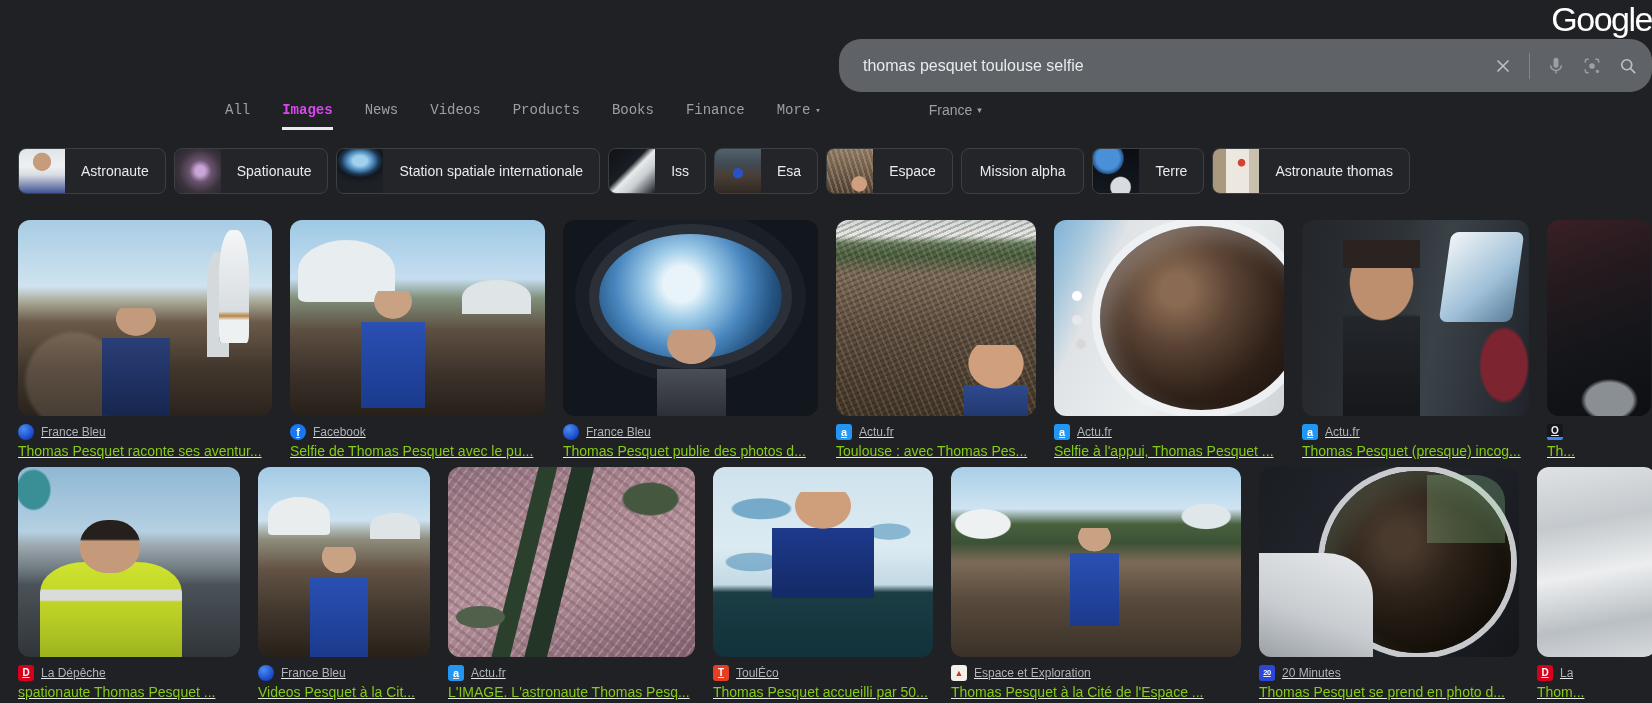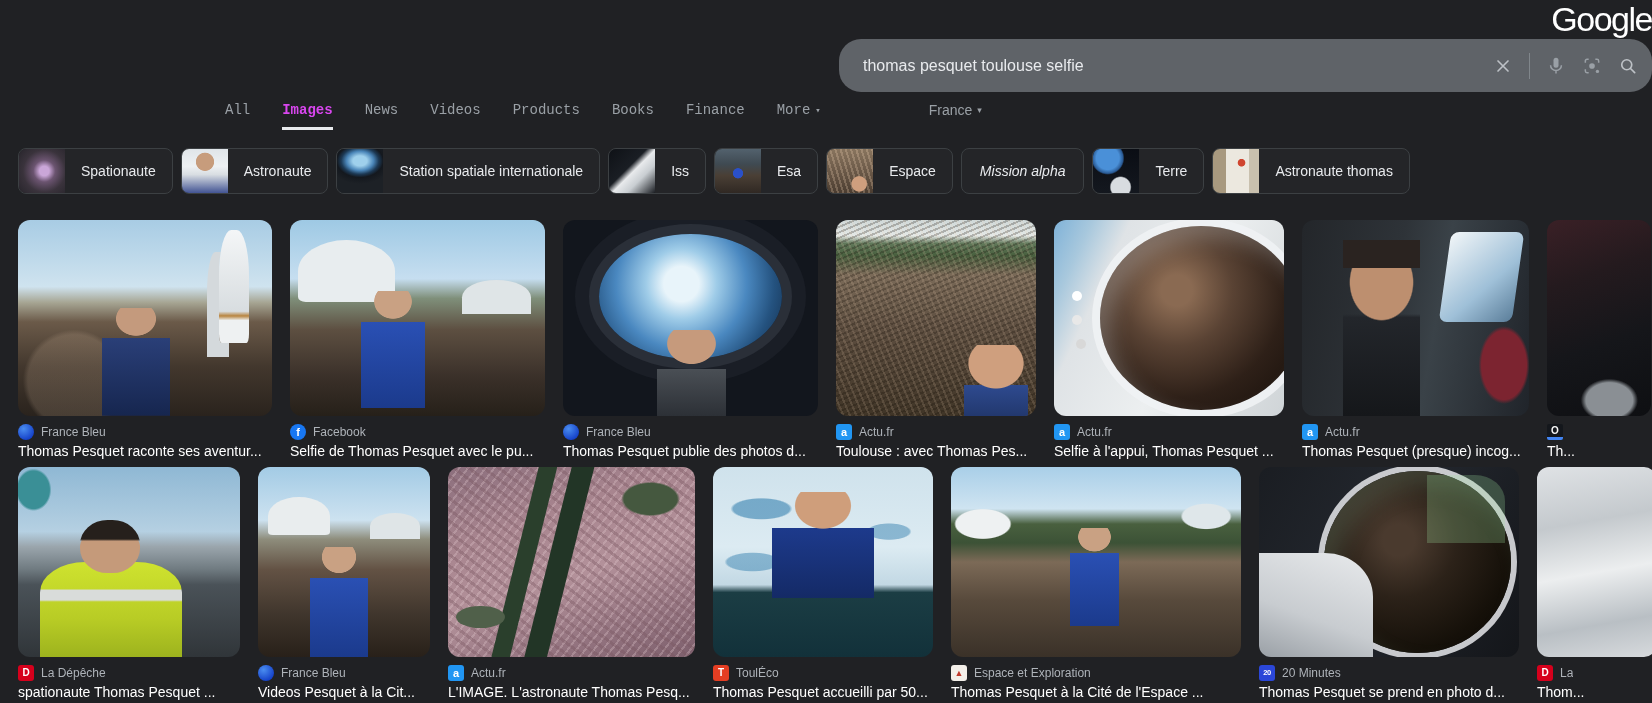--- a/index.html
+++ b/index.html
@@ -37,44 +37,44 @@
   .caret { font-size:9px; color:#9aa0a6; }
 
   
   .chips-row { display:flex; gap:8px; padding:18px 0 0 18px; }
   .chip {
     display:flex; align-items:center; height:46px; border:1px solid #3c4043;
     border-radius:8px; overflow:hidden; background:#242528; cursor:pointer; flex:none;
   }
   .chip-thumb { width:46px; height:46px; flex:none; }
   .chip-label { padding:0 16px; font-size:14px; color:#e8eaed; white-space:nowrap; }
-  .chip.no-thumb .chip-label { padding:0 18px;font-style:italic; }
+  .chip.no-thumb .chip-label { padding:0 18px; }
 
   
   .t-astronaut-portrait { background:radial-gradient(circle at 50% 30%,#c79c7c 0 22%,transparent 24%),linear-gradient(180deg,#dfe4e8 0%,#eef1f3 40%,#d8dde2 58%,#3a4c8f 100%); }
   .t-helmet-closeup { background:radial-gradient(circle at 55% 50%,#caa6d8 0 14%,#6b5470 32%,#3a333c 62%,#26242a 100%); }
   .t-cupola { background:radial-gradient(ellipse 70% 50% at 50% 28%,#9fd0ec 0 22%,#4a85b8 42%,#1d3a56 58%,#14181e 72%,#1d2126 100%); }
   .t-spacewalk { background:linear-gradient(135deg,#0e1116 0%,#1a1e24 42%,#e8eaec 52%,#c9ced2 68%,#14171c 100%); }
   .t-crowd-green { background:linear-gradient(180deg,#9fc7e0 0%,#b9d6e6 28%,#5d7a4a 44%,#6b5b49 68%,#473b2f 100%); }
   .t-crowd-dark { background:radial-gradient(circle at 50% 55%,#2a50c8 0 14%,transparent 16%),linear-gradient(180deg,#54636f 0%,#3f4a52 35%,#4a3f35 60%,#2e2722 100%); }
   .t-crowd-warm { background:radial-gradient(circle at 70% 78%,#cf9f7e 0 15%,transparent 17%),repeating-linear-gradient(73deg,rgba(240,210,180,.25) 0 2px,transparent 2px 5px),linear-gradient(180deg,#8a765f 0%,#6b5948 50%,#4a3c30 100%); }
   .t-indoor-banner { background:radial-gradient(circle at 62% 32%,#d0452f 0 8%,transparent 10%),linear-gradient(90deg,#a8997f 0 28%,#ece8df 28% 78%,#c9c0ae 78% 100%); }
   .t-earth-space { background:radial-gradient(circle at 32% 22%,#4a90d8 0 24%,#2a5a94 32%,transparent 35%),radial-gradient(circle at 60% 85%,#d8dce0 0 20%,transparent 23%),linear-gradient(180deg,#0a0d14,#14181f); }
 
   
   .results { padding:26px 0 0 18px; }
-  .row { display:flex; gap:18px; }
+  .row { display:flex; gap:18px;text-decoration:underline; }
   .row1 { margin-bottom:8px; }
   .card { flex:none; }
   .ph { height:196px; border-radius:12px; position:relative; overflow:hidden; background:#3c4043; cursor:pointer; }
   .row2 .ph { height:190px; }
   .ph::before, .ph::after { content:""; position:absolute; }
   .meta { display:flex; align-items:center; gap:7px; margin-top:8px; font-size:12px; color:#aeb3b9; cursor:pointer; }
   .src { white-space:nowrap; overflow:hidden; }
-  .title { margin-top:3px; font-size:14px; color:#ffffff; white-space:nowrap; overflow:hidden; cursor:pointer; }
+  .title { margin-top:3px; font-size:14px; color:#84cc16; white-space:nowrap; overflow:hidden; cursor:pointer; }
 
   
   .fav { width:16px; height:16px; border-radius:3px; display:flex; align-items:center; justify-content:center; font-size:10px; font-weight:700; flex:none; line-height:1; }
   .f-france-bleu { border-radius:50%; background:radial-gradient(circle at 35% 30%,#4a8df0,#1440c8 75%); }
   .f-facebook { border-radius:50%; background:#1877f2; color:#fff; font-size:11px; }
   .f-actu { background:#2196f3; color:#fff; font-size:11px; font-weight:700; }
   .f-la-depeche { background:#d6001c; color:#fff; }
   .f-touleco { background:#e53e23; color:#fff; }
   .f-espace-exploration { background:#f3efe9; color:#c0392b; font-size:9px; }
   .f-20minutes { background:#2b47d8; color:#fff; font-size:7.5px; letter-spacing:-0.5px; }
@@ -184,26 +184,26 @@
         <div class="tab">More<span class="caret">▾</span></div>
       </div>
     <div class="tab tools">
       <span>France</span>
       <span class="caret">▾</span>
     </div>
   </nav>
 
   <div class="chips-row" id="chips">
       <div class="chip">
+        <span class="chip-thumb t-astronaut-portrait"></span>
+        <span class="chip-label">Astronaute</span>
+      </div>
+      <div class="chip">
         <span class="chip-thumb t-helmet-closeup"></span>
         <span class="chip-label">Spationaute</span>
-      </div>
-      <div class="chip">
-        <span class="chip-thumb t-astronaut-portrait"></span>
-        <span class="chip-label">Astronaute</span>
       </div>
       <div class="chip">
         <span class="chip-thumb t-cupola"></span>
         <span class="chip-label">Station spatiale internationale</span>
       </div>
       <div class="chip">
         <span class="chip-thumb t-spacewalk"></span>
         <span class="chip-label">Iss</span>
       </div>
       <div class="chip">

